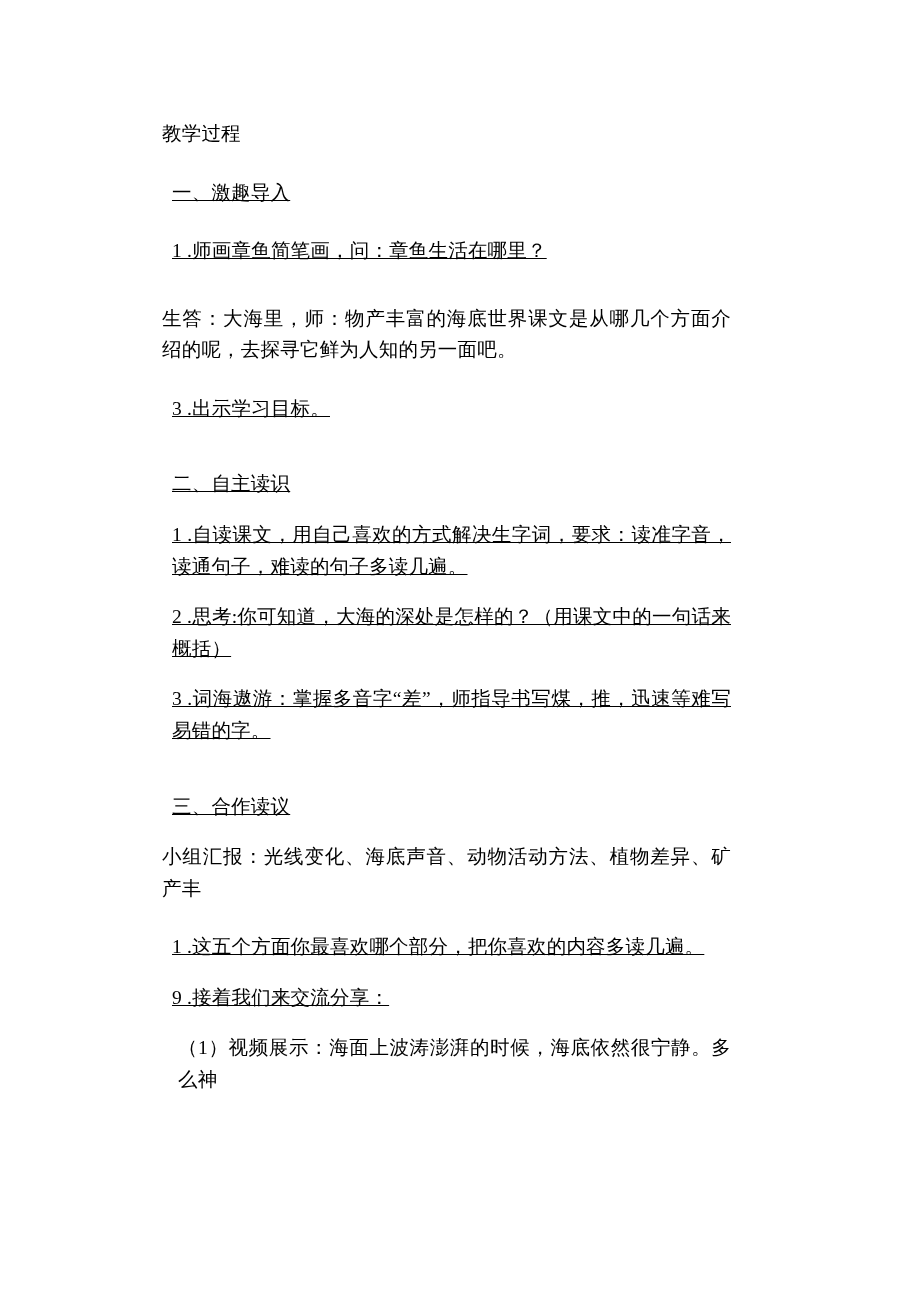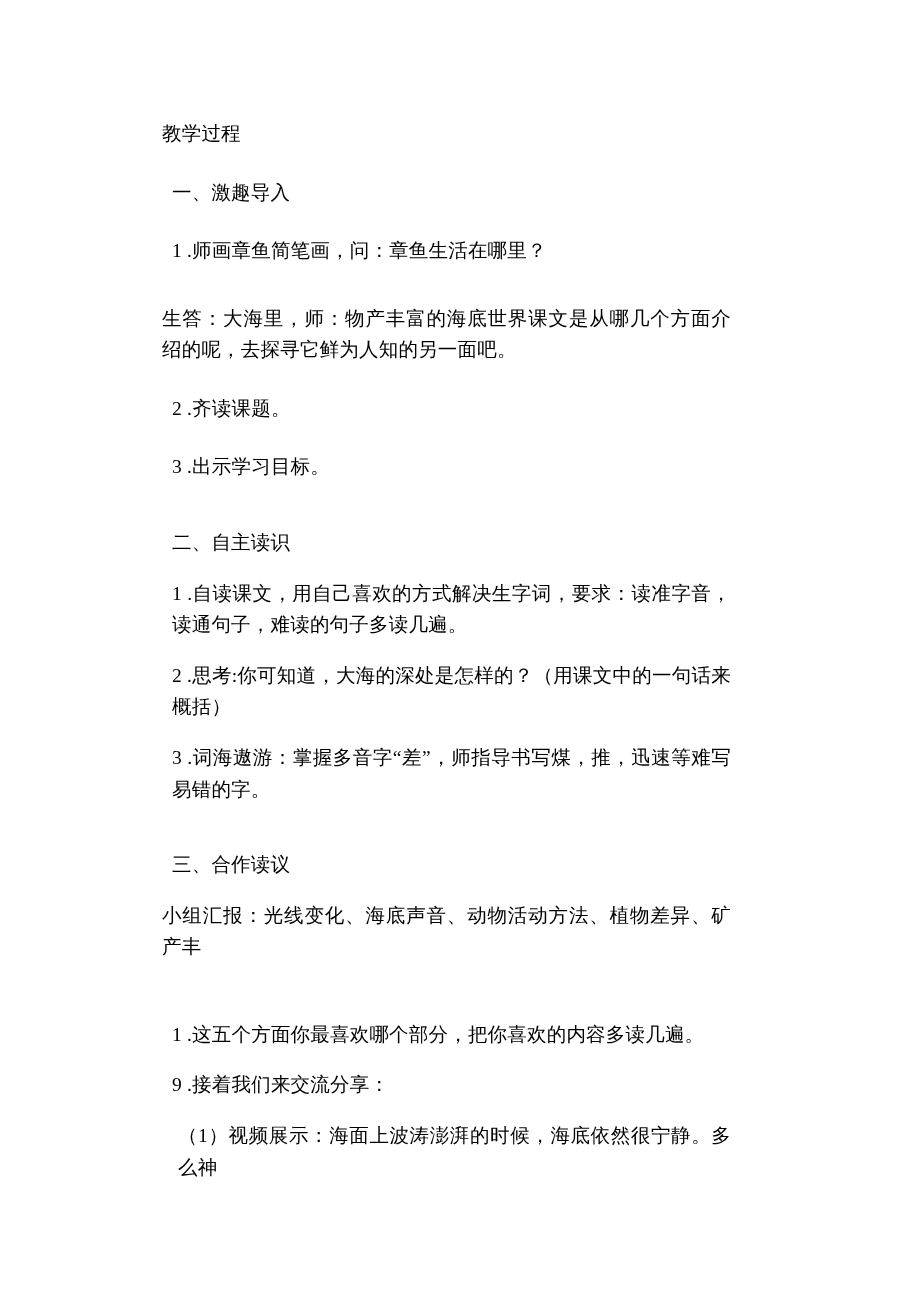--- a/index.html
+++ b/index.html
@@ -34,40 +34,39 @@
     line-height: 1.62;
     text-align: justify;
     text-justify: inter-ideograph;
     letter-spacing: 0.2px;
   }
   
   .gap-sm { margin-top: 19px; }
   .gap-md { margin-top: 27px; }
   .gap-lg { margin-top: 36px; }
   .gap-xl { margin-top: 44px; }
-  .gap-xxl { margin-top: 56px; }
+  .gap-xxl { margin-top: 27px; }
   .ind-b { padding-left: 14px; }
-  .ind-c { padding-left: 24px; }
+  .ind-c { padding-left: 24px; text-decoration: underline; }
   .ind-d { padding-left: 30px; }
 </style>
 </head>
 <body>
 
 <div class="page">
   <div class="doc-body">
 
     <p class="para ind-b">教学过程</p>
 
     <p class="para ind-c gap-md">一、激趣导入</p>
 
     <p class="para ind-c gap-md">1 .师画章鱼简笔画，问：章鱼生活在哪里？</p>
 
     <p class="para ind-b gap-lg">生答：大海里，师：物产丰富的海底世界课文是从哪几个方面介绍的呢，去探寻它鲜为人知的另一面吧。</p>
 
-    <p class="para ind-c gap-md">2 .齐读课题。</p>
 
     <p class="para ind-c gap-md">3 .出示学习目标。</p>
 
     <p class="para ind-c gap-xl">二、自主读识</p>
 
     <p class="para ind-c gap-sm">1 .自读课文，用自己喜欢的方式解决生字词，要求：读准字音，读通句子，难读的句子多读几遍。</p>
 
     <p class="para ind-c gap-sm">2 .思考:你可知道，大海的深处是怎样的？（用课文中的一句话来概括）</p>
 
     <p class="para ind-c gap-sm">3 .词海遨游：掌握多音字“差”，师指导书写煤，推，迅速等难写易错的字。</p>

